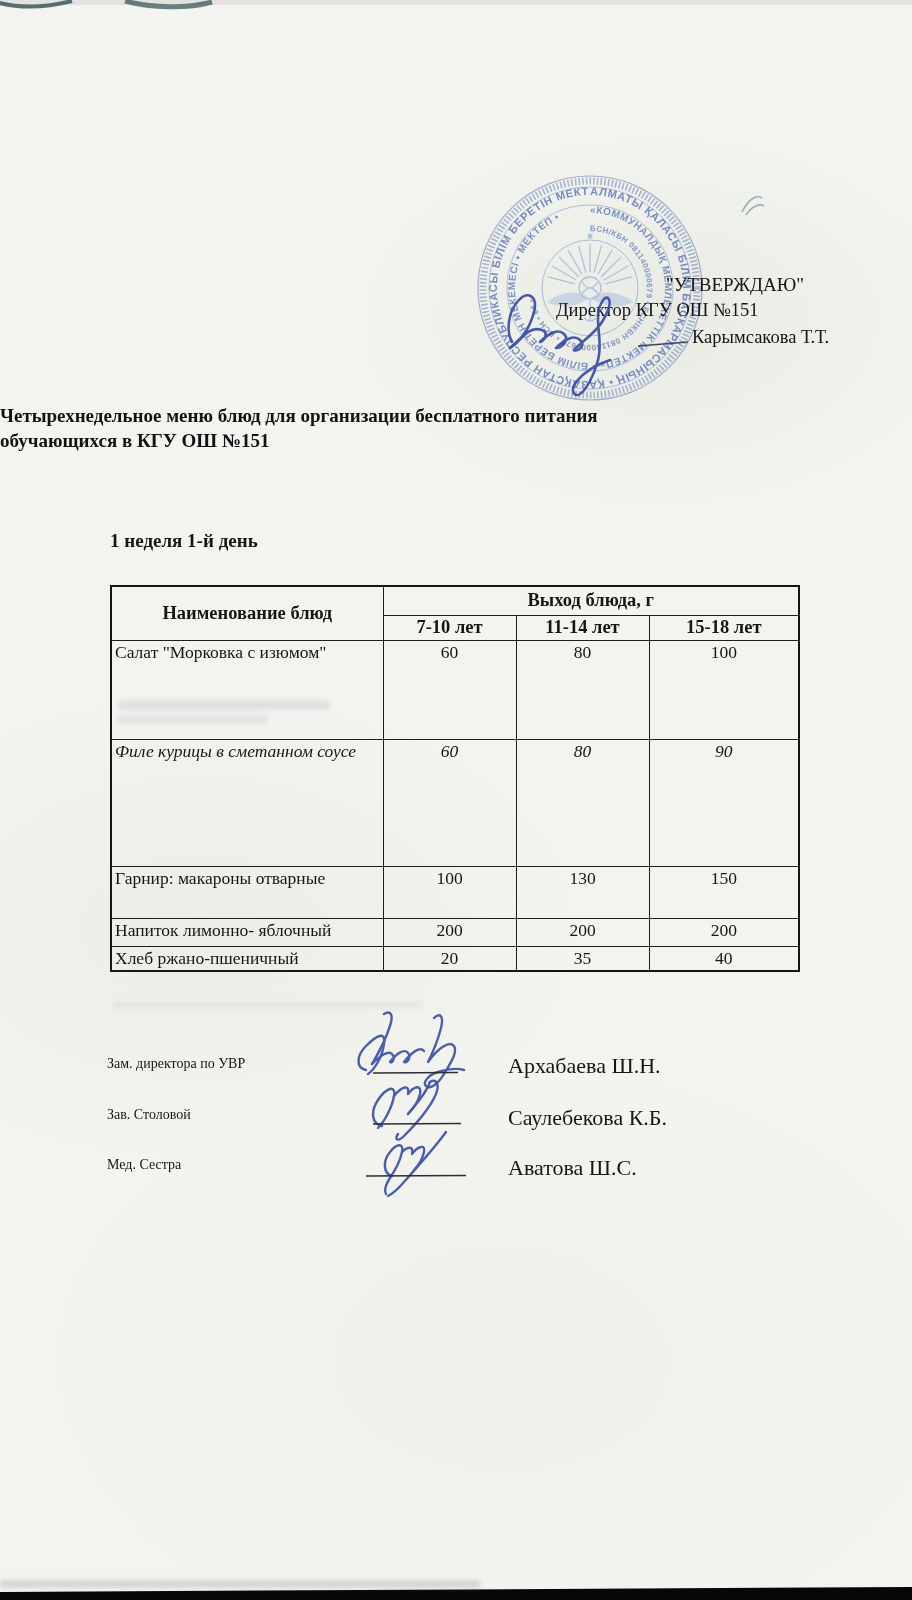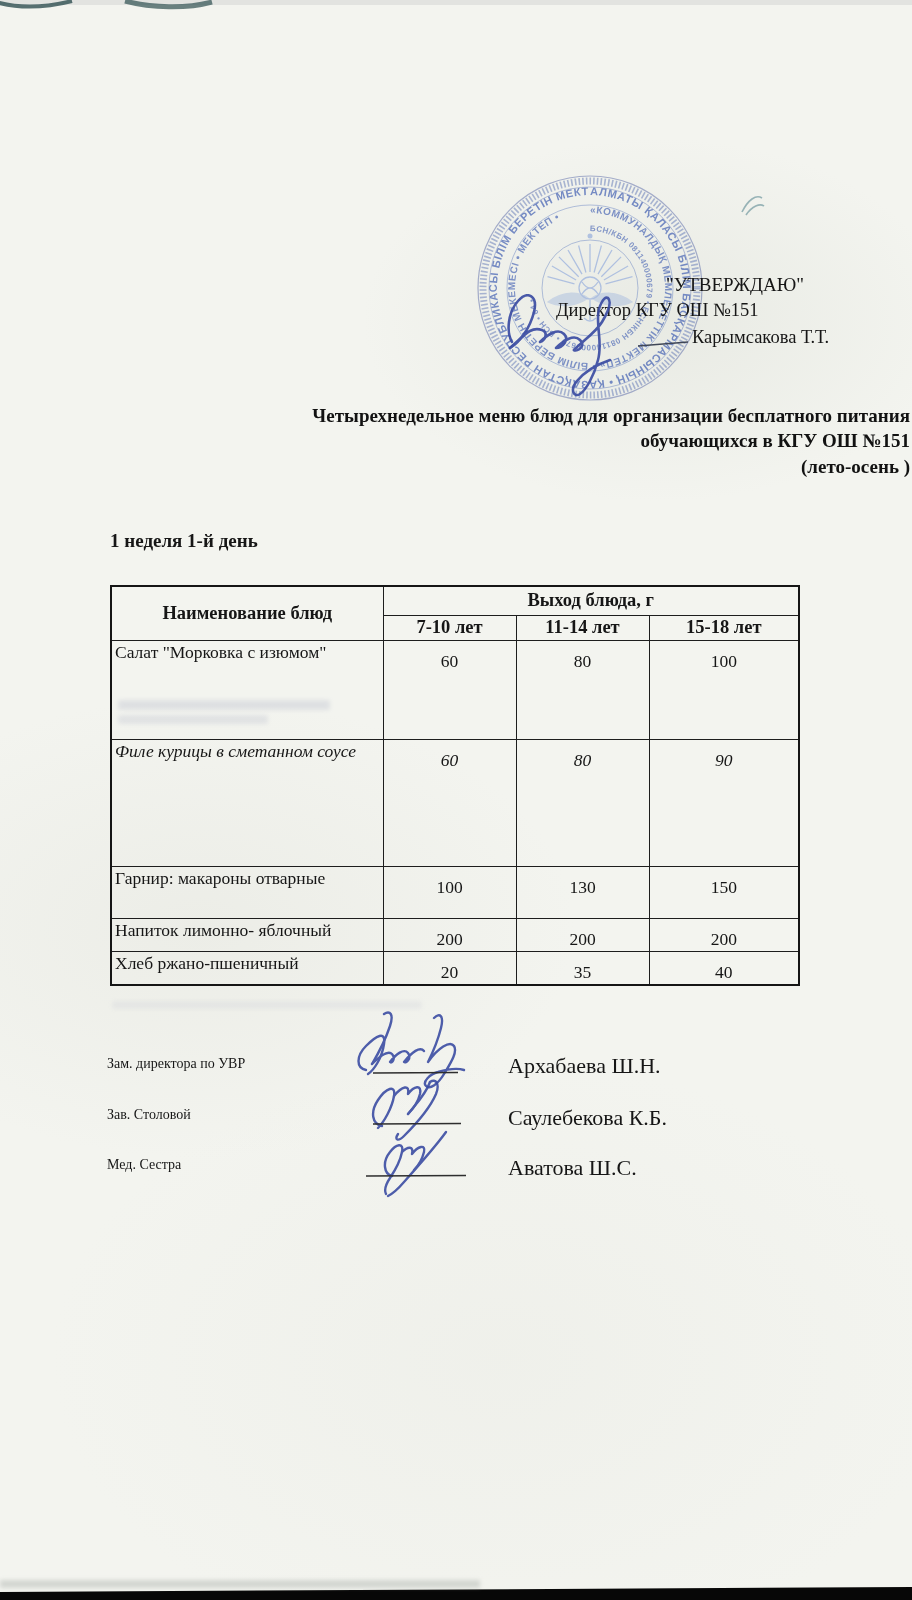--- a/index.html
+++ b/index.html
@@ -14,33 +14,33 @@
   }
   svg { position:absolute; left:0; top:0; pointer-events:none; }
 
   
   .approval-line { position:absolute; font-size:18.5px; white-space:nowrap; }
   #app1 { left:666px; top:274px; font-size:19px; }
   #app2 { left:556px; top:300px; }
   #app3 { left:692px; top:327px; }
 
   
-  .title-block { position:absolute; left:6px; top:403px; width:904px; text-align:right;
+  .title-block { position:absolute; left:0; top:403px; width:904px; text-align:left;
                  font-weight:bold; font-size:19px; line-height:25.4px; color:#121212; }
   .section-heading { position:absolute; left:110px; top:530px; font-size:19px; font-weight:bold; }
 
   
   .menu-table { position:absolute; left:110px; top:585px; border-collapse:collapse;
                 border:2.4px solid #151515; table-layout:fixed; }
   .menu-table th, .menu-table td { border:1.6px solid #1d1d1d; overflow:hidden; }
   .menu-table th { font-size:18.5px; font-weight:bold; text-align:center; padding:0; }
   .hrow1 { height:29px; } .hrow2 { height:25px; }
   .r1 { height:99px; } .r2 { height:127px;font-style:italic; } .r3 { height:52px; } .r4 { height:28px; } .r5 { height:17px;font-family:Liberation Serif, serif; }
   td.dish { font-size:17.5px; text-align:left; vertical-align:top; padding:1px 0 0 3px; white-space:nowrap; }
-  td.num  { font-size:17.5px; text-align:center; vertical-align:top; padding-top:10px; }
+  td.num  { font-size:17.5px; text-align:center; vertical-align:top; padding-top:1px; }
 
   
   .sig-role { position:absolute; left:107px; font-size:14px; white-space:nowrap; }
   .sig-name { position:absolute; left:508px; font-size:22px; white-space:nowrap; }
 
   
   .ghost { position:absolute; background:#a9aec2; filter:blur(2px); border-radius:3px; }
   .smudge-bottom { position:absolute; left:0; top:1580px; width:480px; height:8px;
                    background:#9aa09c; opacity:.35; filter:blur(2px); }
 </style>
@@ -89,21 +89,20 @@
     <path d="M742,212 C748,200 756,194 762,198 M746,215 C752,206 760,203 764,206" stroke="#4e7f8a" stroke-width="1.6" fill="none" opacity="0.55"></path>
   </svg>
 
   <div class="approval-line" id="app1">"УТВЕРЖДАЮ"</div>
   <div class="approval-line" id="app2">Директор КГУ ОШ №151</div>
   <div class="approval-line" id="app3">Карымсакова Т.Т.</div>
 
   <div class="title-block">
     <div>Четырехнедельное меню блюд для организации бесплатного питания</div>
     <div>обучающихся в КГУ ОШ №151</div>
-    <div>(лето-осень )</div>
   </div>
 
   <div class="section-heading">1 неделя 1-й день</div>
 
   <table class="menu-table">
     <colgroup>
         <col style="width:272px">
         <col style="width:133px">
         <col style="width:133px">
         <col style="width:150px">

